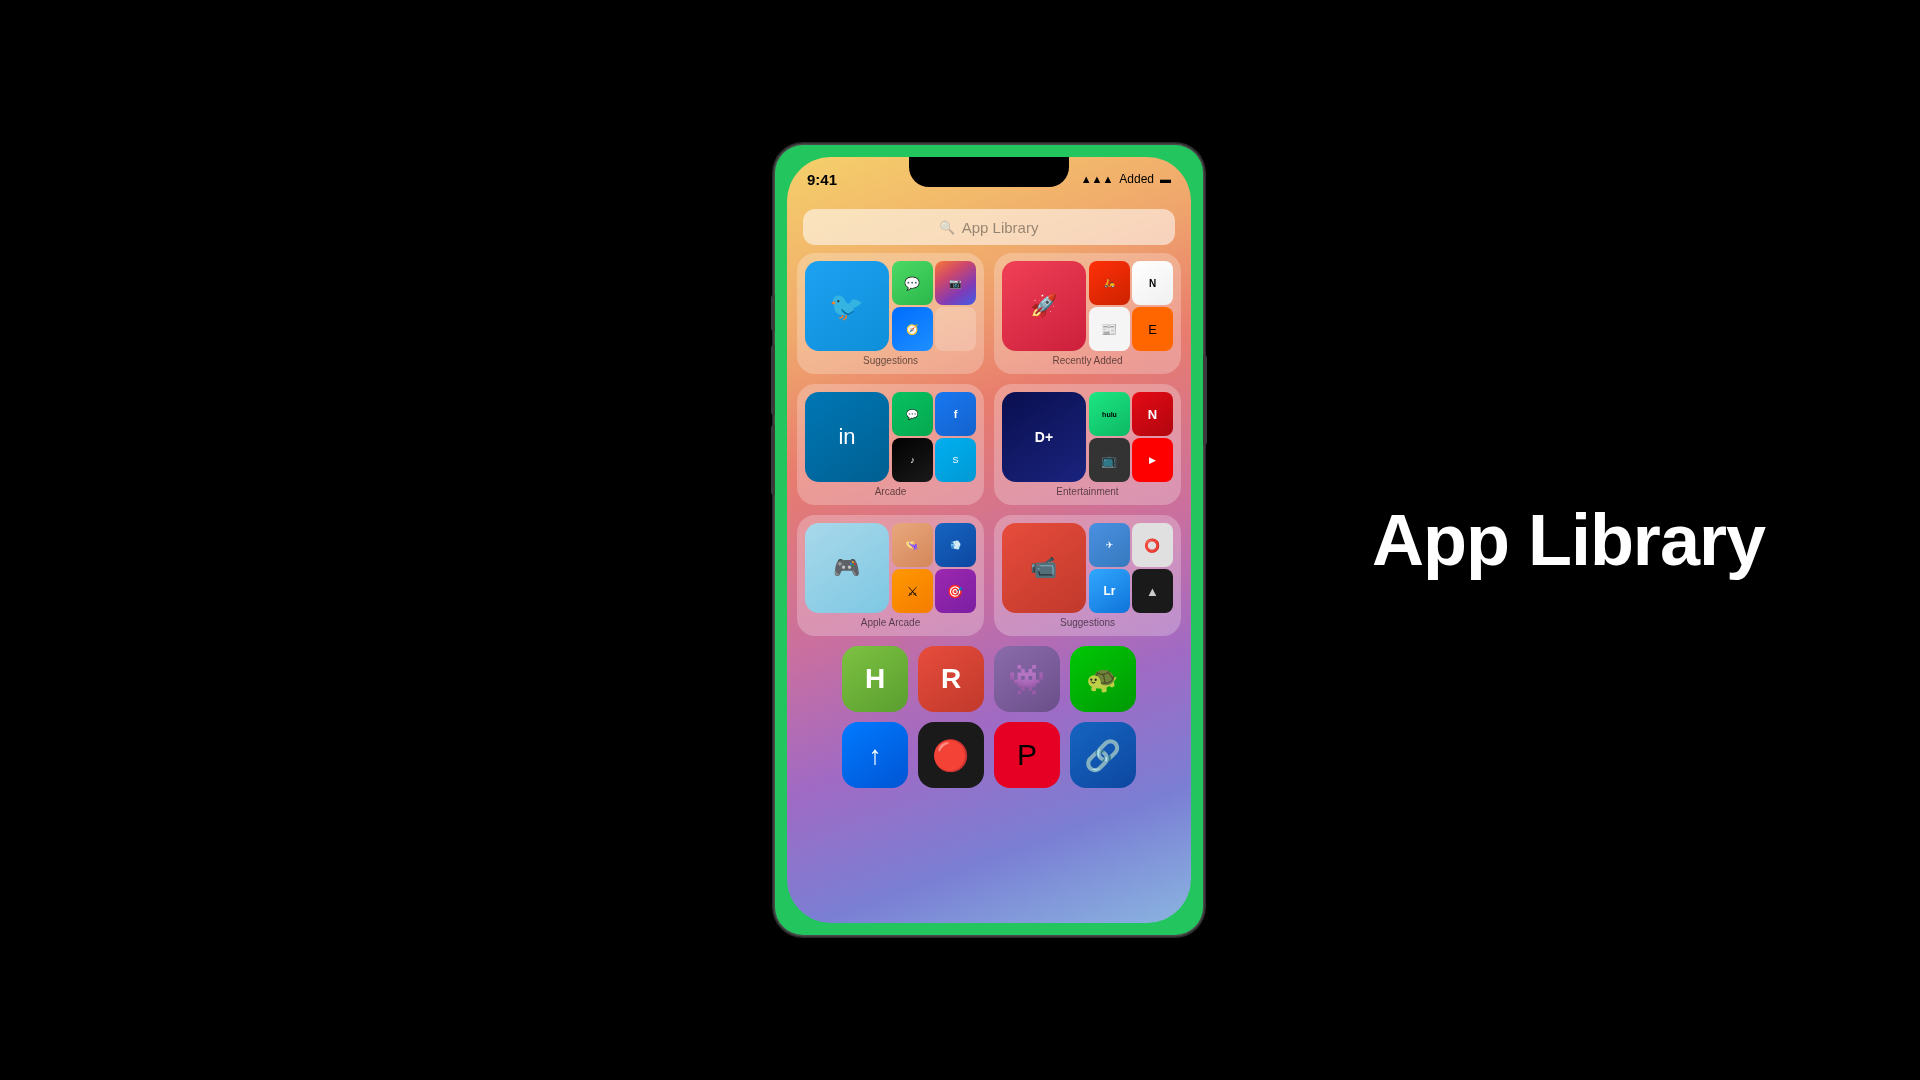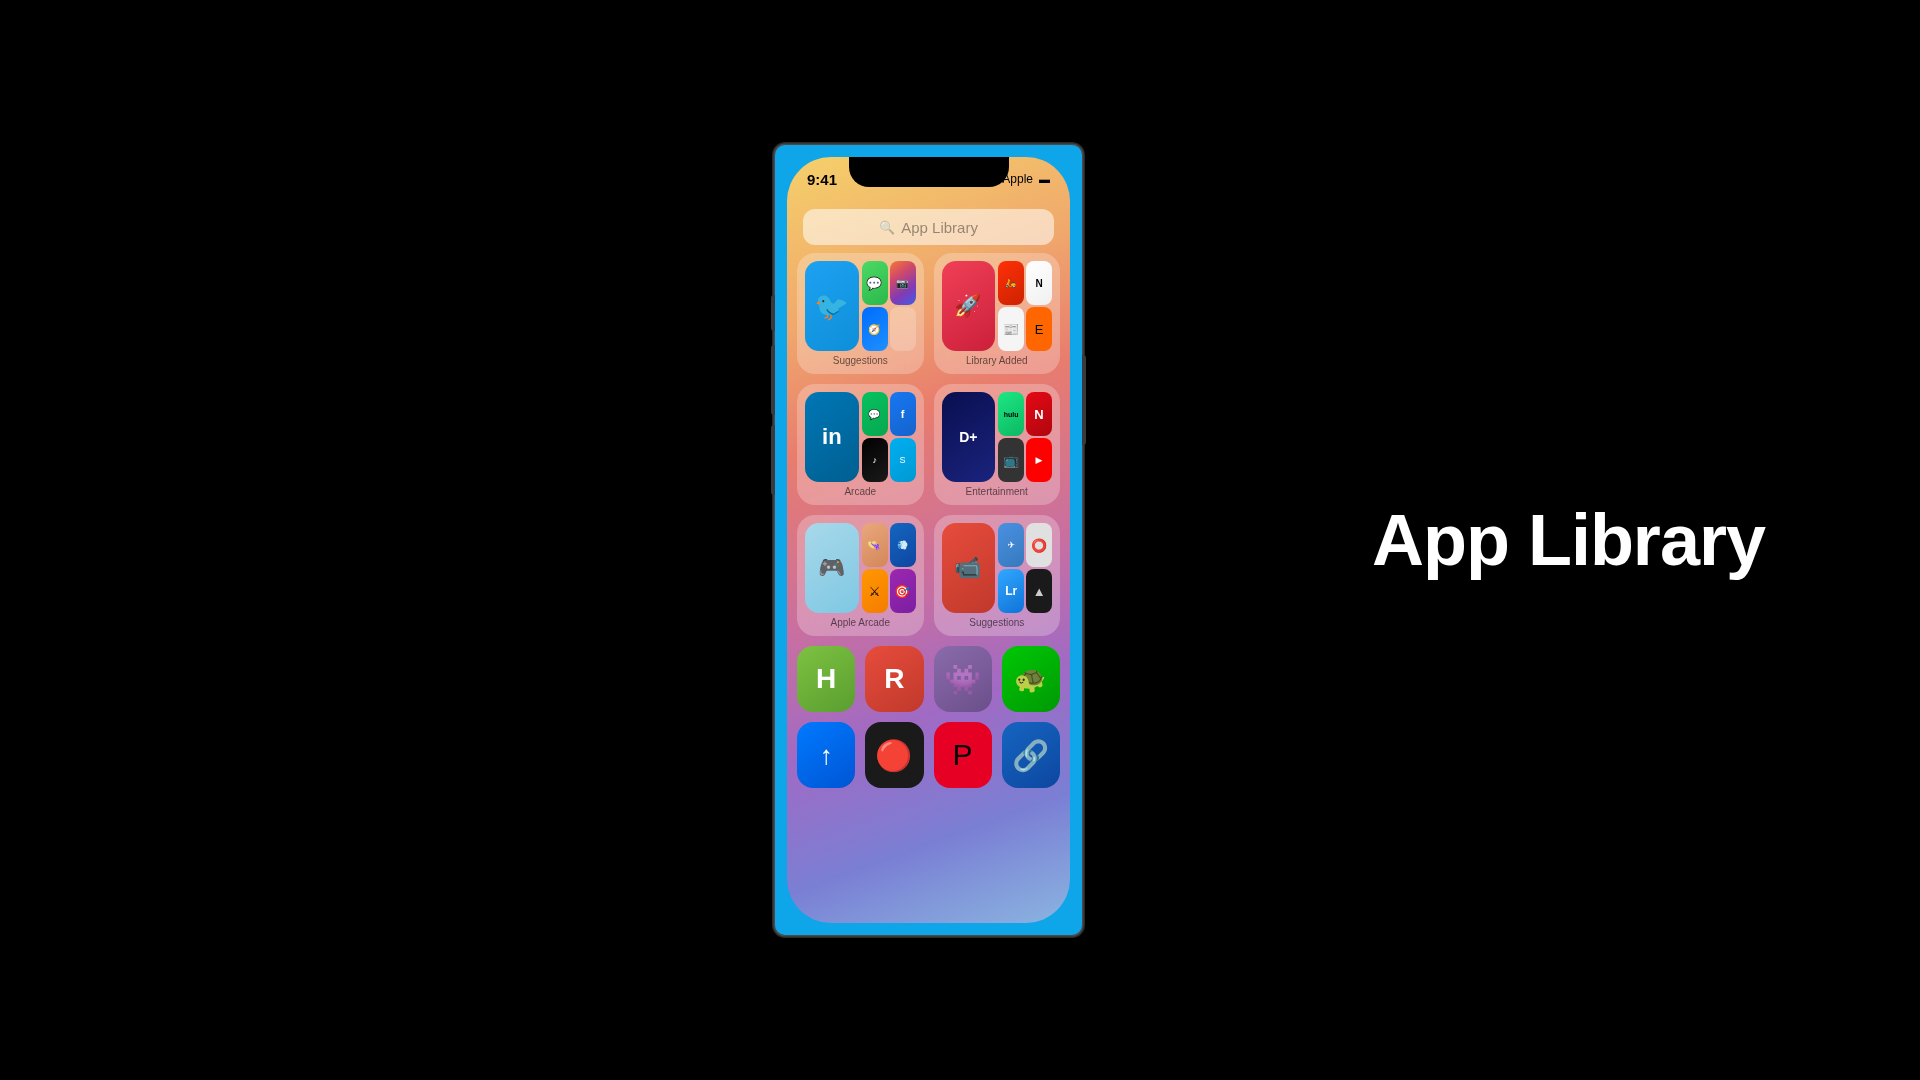--- a/index.html
+++ b/index.html
@@ -32,24 +32,24 @@
     .iphone-frame {
       position: absolute;
       left: 50%;
       top: 50%;
       transform: translate(-50%, -50%);
       width: 370px;
       height: 790px;
     }
 
     .iphone-outer {
-      width: 307px;
+      width: 428px;
       height: 790px;
-      background: #0ea5e9;
-      border-radius: 10px;
+      background: #22c55e;
+      border-radius: 28px;
       position: relative;
       box-shadow:
         0 0 0 1.5px #4a4a4a,
         0 0 0 3px #2a2a2a,
         0 20px 80px rgba(0,0,0,0.8);
     }
 
     
     .side-btn-left-1 {
       position: absolute;
@@ -305,21 +305,21 @@
     <div class="side-btn-right"></div>
 
     <div class="iphone-screen">
 
       <div class="notch"></div>
 
       <div class="status-bar">
         <span class="status-time">9:41</span>
         <div class="status-icons">
           <span style="font-size:11px;">▲▲▲</span>
-          <span style="font-size:12px;">Apple</span>
+          <span style="font-size:12px;">Added</span>
           <span style="font-size:11px;">▬</span>
         </div>
       </div>
 
       <div class="search-bar">
         <span style="font-size:13px; color:rgba(0,0,0,0.4);">🔍</span>
         <span class="search-bar-text">App Library</span>
       </div>
 
       <div class="grid-content">
@@ -346,29 +346,29 @@
 
               <div class="folder-big-icon bg-pocket text-white" style="font-size:22px;">🚀</div>
 
               <div class="folder-small-grid">
                 <div class="folder-small-icon bg-doordash text-white" style="font-size:9px;">🛵</div>
                 <div class="folder-small-icon bg-nyt text-black" style="font-size:10px; font-weight:900;">N</div>
                 <div class="folder-small-icon" style="background:#f5f5f5;">📰</div>
                 <div class="folder-small-icon" style="background:#ff6600;">E</div>
               </div>
             </div>
-            <div class="folder-label">Library Added</div>
+            <div class="folder-label">Recently Added</div>
           </div>
         </div>
 
         <div class="folder-row">
 
           <div class="folder-group">
             <div class="folder-inner">
-              <div class="folder-big-icon bg-linkedin text-white" style="font-size:22px; font-weight:700;text-align:center;">in</div>
+              <div class="folder-big-icon bg-linkedin text-white" style="font-size:22px; font-weight:400;text-align:center;">in</div>
               <div class="folder-small-grid">
                 <div class="folder-small-icon bg-wechat" style="font-size:10px;">💬</div>
                 <div class="folder-small-icon bg-facebook text-white" style="font-size:11px; font-weight:900;">f</div>
                 <div class="folder-small-icon bg-tiktok text-white" style="font-size:9px;">♪</div>
                 <div class="folder-small-icon bg-skype text-white" style="font-size:9px;">S</div>
               </div>
             </div>
 
             <div class="folder-label">Arcade</div>
           </div>

